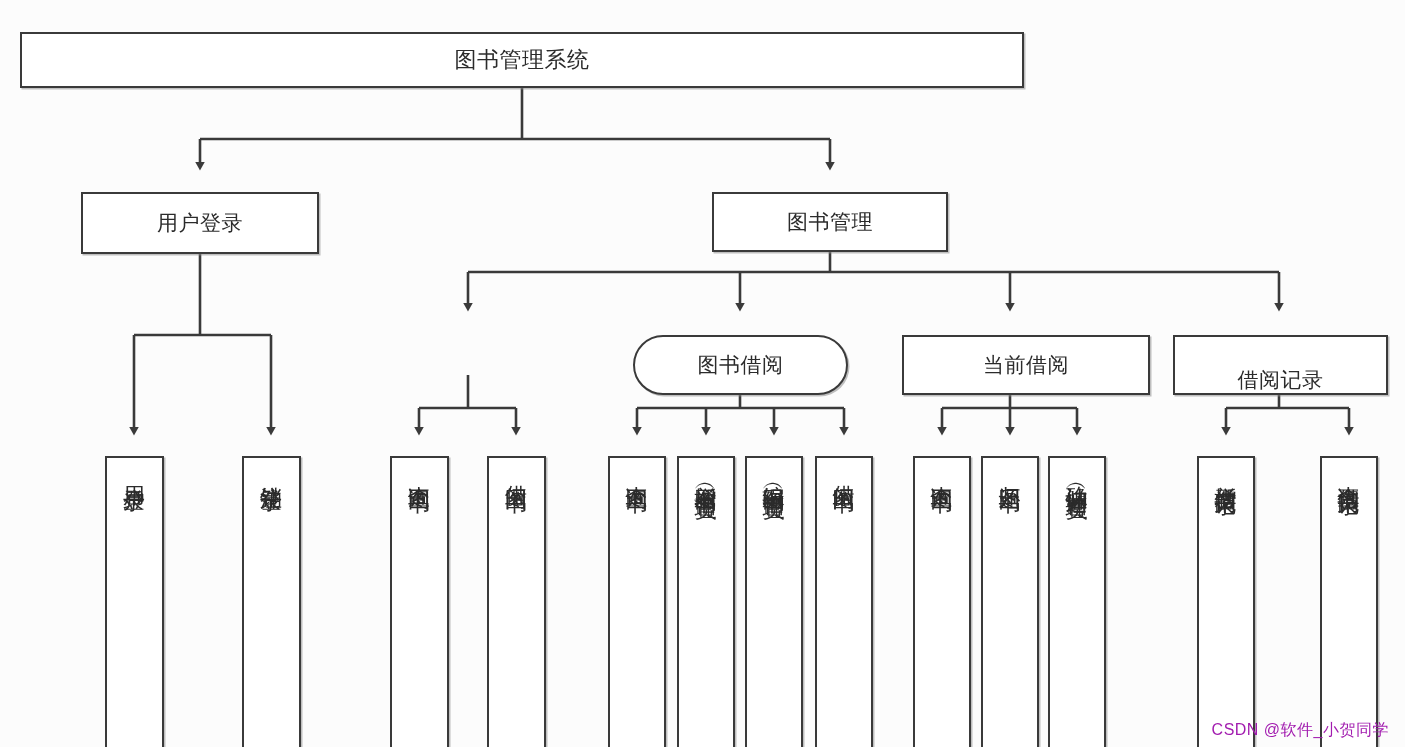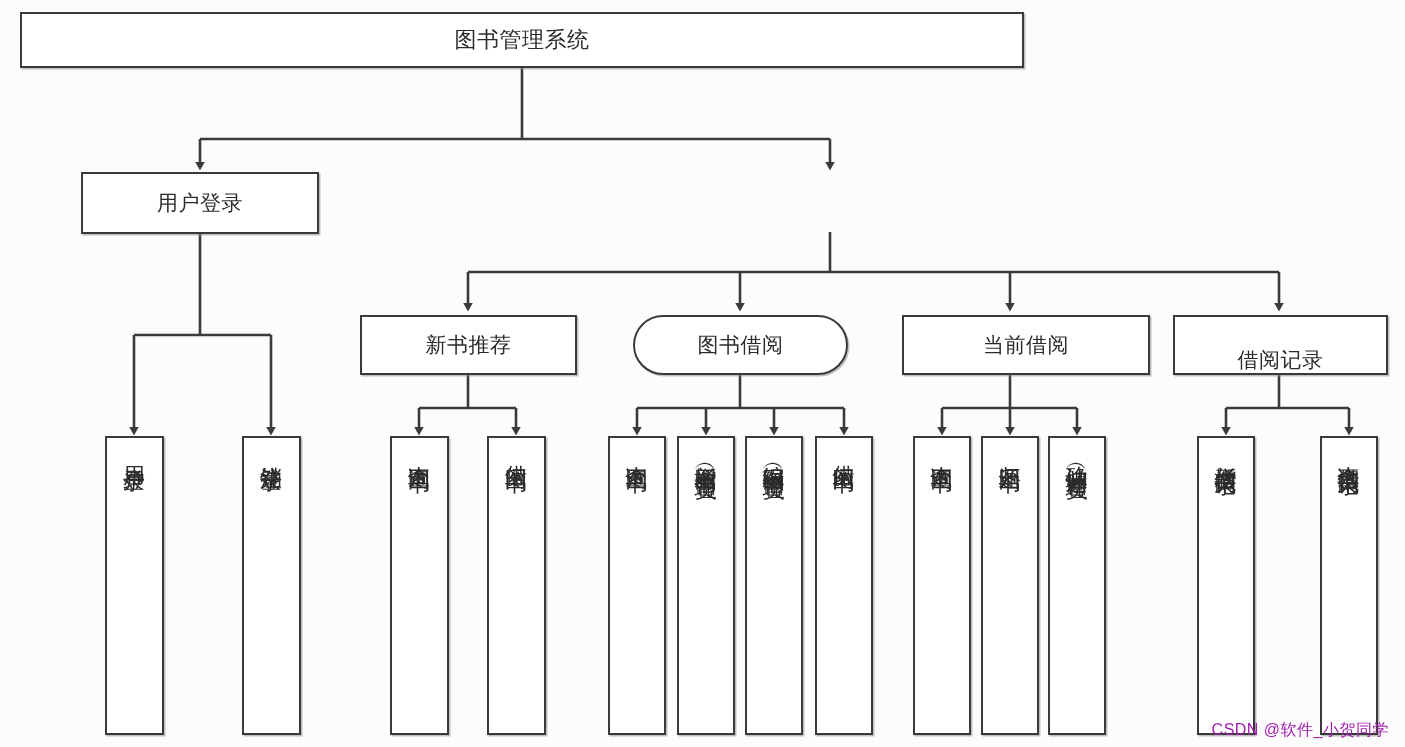--- a/index.html
+++ b/index.html
@@ -28,20 +28,21 @@
   .node {
     position: absolute;
     box-sizing: border-box;
     border: 2.5px solid #3a3a3a;
     background: #ffffff;
     display: flex;
     align-items: center;
     justify-content: center;
     color: #2b2b2b;
     box-shadow: 1.5px 1.5px 0 0 rgba(140,140,140,0.55);
+    margin-top: 20px;
   }
   .node .label {
     display: block;
     text-align: center;
     line-height: 1.22;
     letter-spacing: 0.5px;
   }
   
   .node.horiz .label {
     font-size: 21px;
@@ -131,24 +132,24 @@
   </svg>
 
   <div class="node horiz root" style="left:20px; top:12px; width:1004px; height:56px;">
     <span class="label">图书管理系统</span>
   </div>
 
   <div class="node horiz" style="left:81px; top:172px; width:238px; height:62px;">
     <span class="label">用户登录</span>
   </div>
 
-
-  <div class="node horiz" style="left:360px; top:315px; width:217px; height:60px;">
-    <span class="label">新书推荐</span>
-  </div>
+  <div class="node horiz" style="left:712px; top:172px; width:236px; height:60px;">
+    <span class="label">图书管理</span>
+  </div>
+
 
   <div class="node horiz" style="left:633px; top:315px; width:215px; height:60px;border-radius:30px;">
     <span class="label">图书借阅</span>
   </div>
 
   <div class="node horiz" style="left:902px; top:315px; width:248px; height:60px;">
     <span class="label">当前借阅</span>
   </div>
 
   <div class="node horiz" style="left:1173px; top:315px; width:215px; height:60px;align-items:flex-end;">

